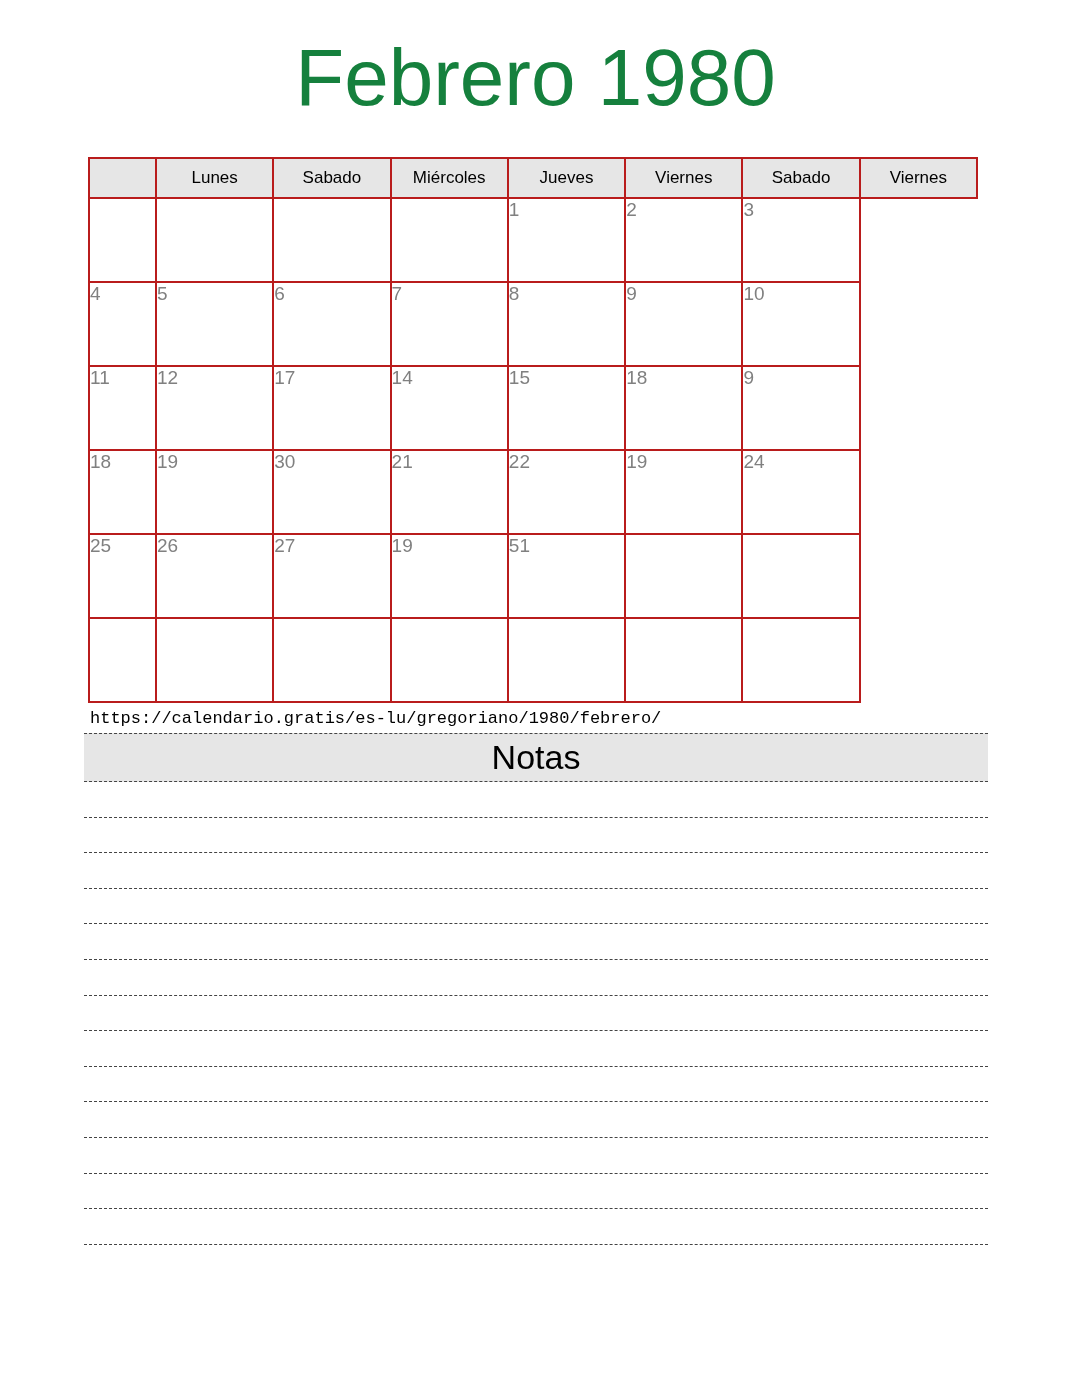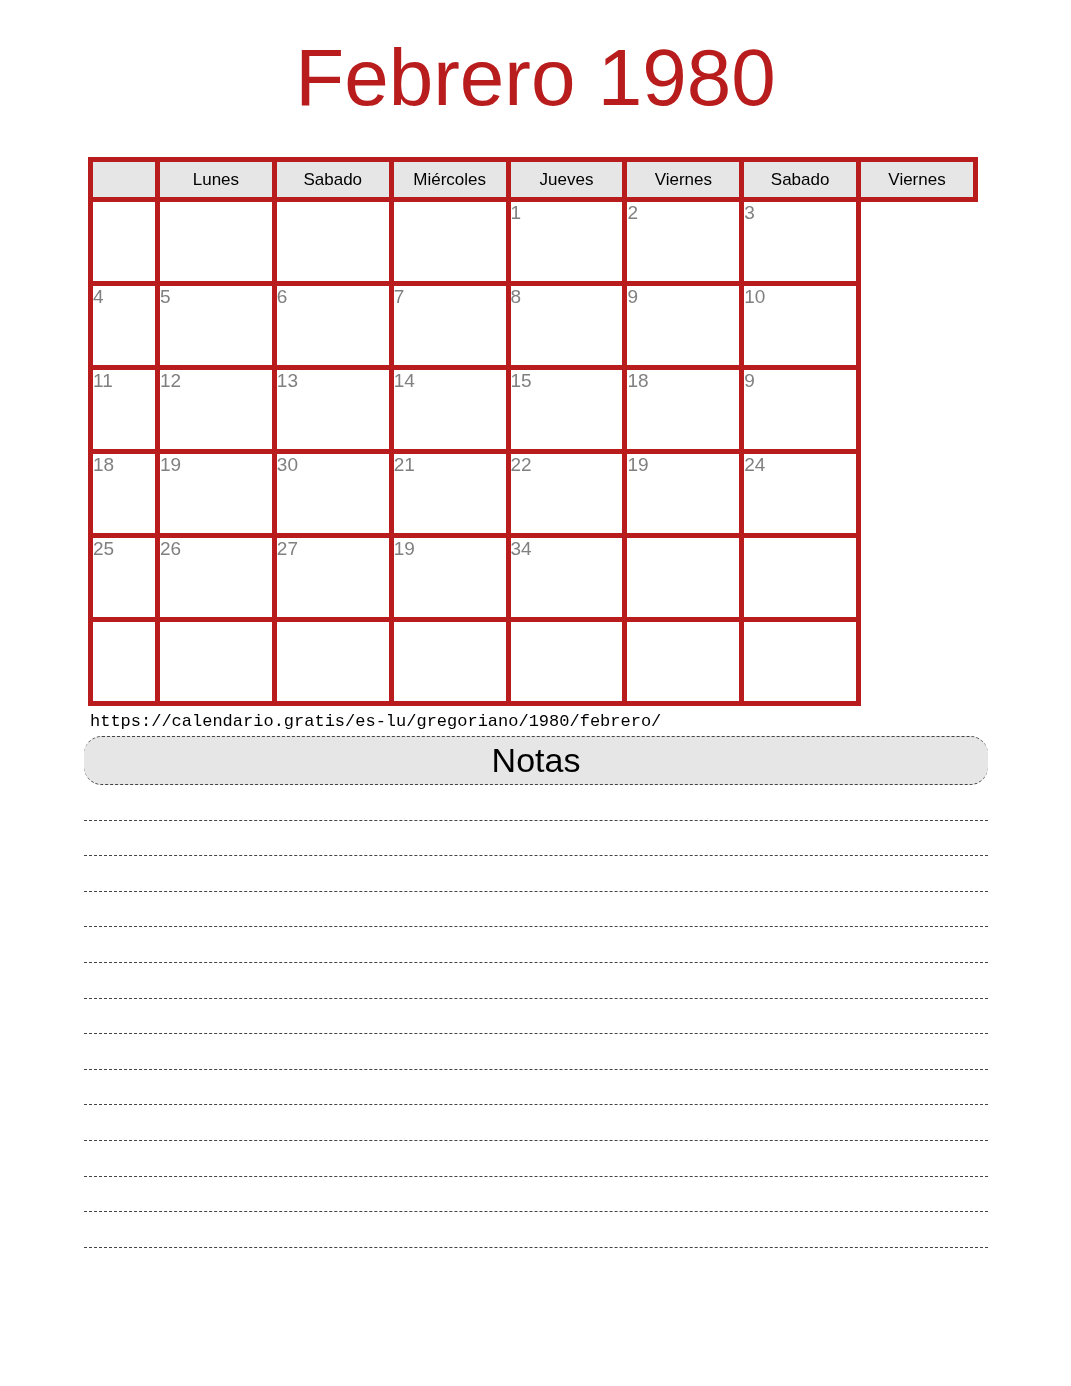--- a/index.html
+++ b/index.html
@@ -14,38 +14,38 @@
     position: relative;
   }
 
   
   .page-title {
     margin: 30px 0 0 0;
     font-size: 80px;
     font-weight: normal;
     line-height: 96px;
     text-align: center;
-    color: #b91c1c;
+    color: #15803d;
     letter-spacing: 0px;
   }
 
   
   .calendar-wrap {
     margin: 31px 0 0 88px;
     width: 890px;
   }
   table.calendar {
     border-collapse: collapse;
     table-layout: fixed;
     width: 890px;
   }
   table.calendar col.weeknum-col { width: 67px; }
   table.calendar th,
   table.calendar td {
-    border: 5px solid #b91c1c;
+    border: 2px solid #b91c1c;
     padding: 0;
   }
   table.calendar thead th {
     background: #e6e6e6;
     font-weight: normal;
     font-size: 17px;
     color: #000000;
     height: 40px;
     text-align: center;
     vertical-align: middle;
@@ -79,21 +79,20 @@
   }
   .notes-header {
     border-top: 1px dashed #444444;
     border-bottom: 1px dashed #444444;
     background: #e6e6e6;
     height: 49px;
     line-height: 47px;
     text-align: center;
     font-size: 34px;
     color: #000000;
-    border-radius: 18px;
   }
   .note-line {
     height: 35.6px;
     border-bottom: 1px dashed #444444;
   }
 </style>
 </head>
 <body>
 
 <h1 class="page-title">Febrero 1980</h1>
@@ -137,41 +136,41 @@
         <td class="day-cell">5</td>
         <td class="day-cell">6</td>
         <td class="day-cell">7</td>
         <td class="day-cell">8</td>
         <td class="day-cell">9</td>
         <td class="day-cell">10</td>
       </tr>
       <tr>
         <td class="day-cell">11</td>
         <td class="day-cell">12</td>
-        <td class="day-cell">13</td>
+        <td class="day-cell">17</td>
         <td class="day-cell">14</td>
         <td class="day-cell">15</td>
         <td class="day-cell">18</td>
         <td class="day-cell">9</td>
       </tr>
       <tr>
         <td class="day-cell">18</td>
         <td class="day-cell">19</td>
         <td class="day-cell">30</td>
         <td class="day-cell">21</td>
         <td class="day-cell">22</td>
         <td class="day-cell">19</td>
         <td class="day-cell">24</td>
       </tr>
       <tr>
         <td class="day-cell">25</td>
         <td class="day-cell">26</td>
         <td class="day-cell">27</td>
         <td class="day-cell">19</td>
-        <td class="day-cell">34</td>
+        <td class="day-cell">51</td>
         <td class="day-cell"></td>
         <td class="day-cell"></td>
       </tr>
       <tr>
         <td class="day-cell"></td>
         <td class="day-cell"></td>
         <td class="day-cell"></td>
         <td class="day-cell"></td>
         <td class="day-cell"></td>
         <td class="day-cell"></td>

